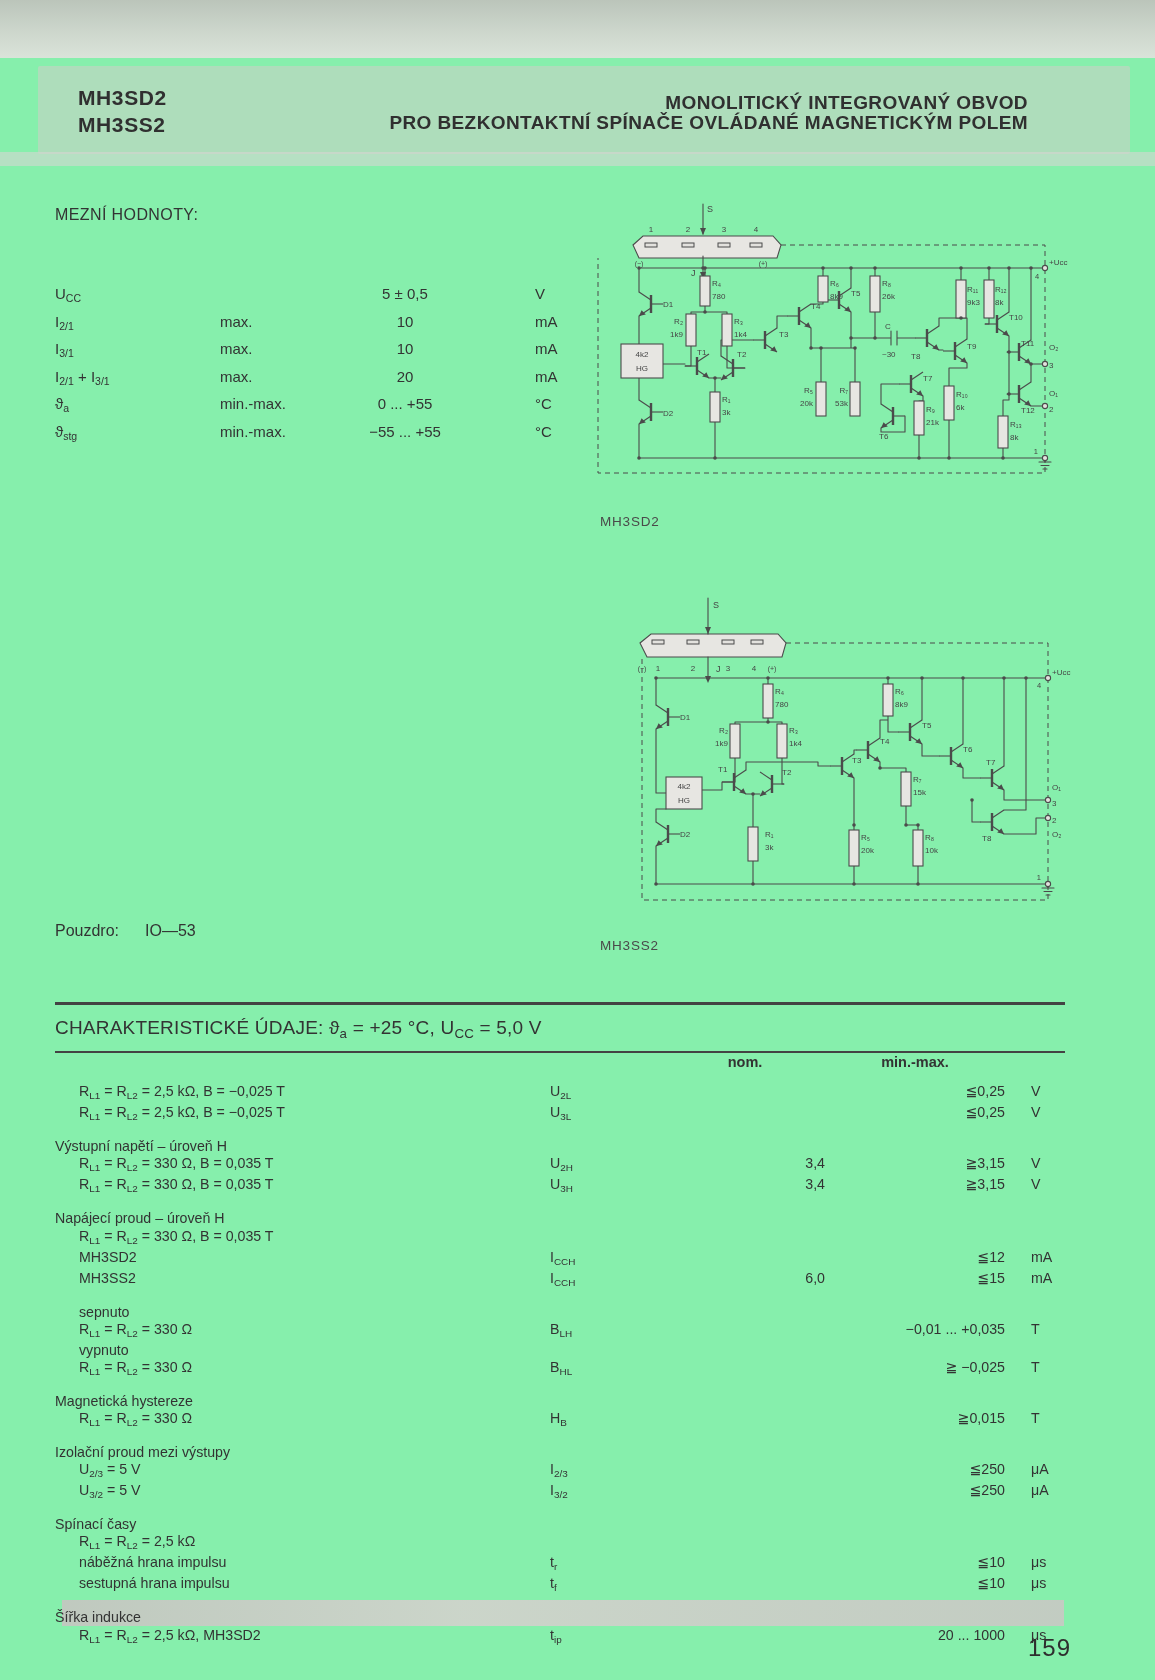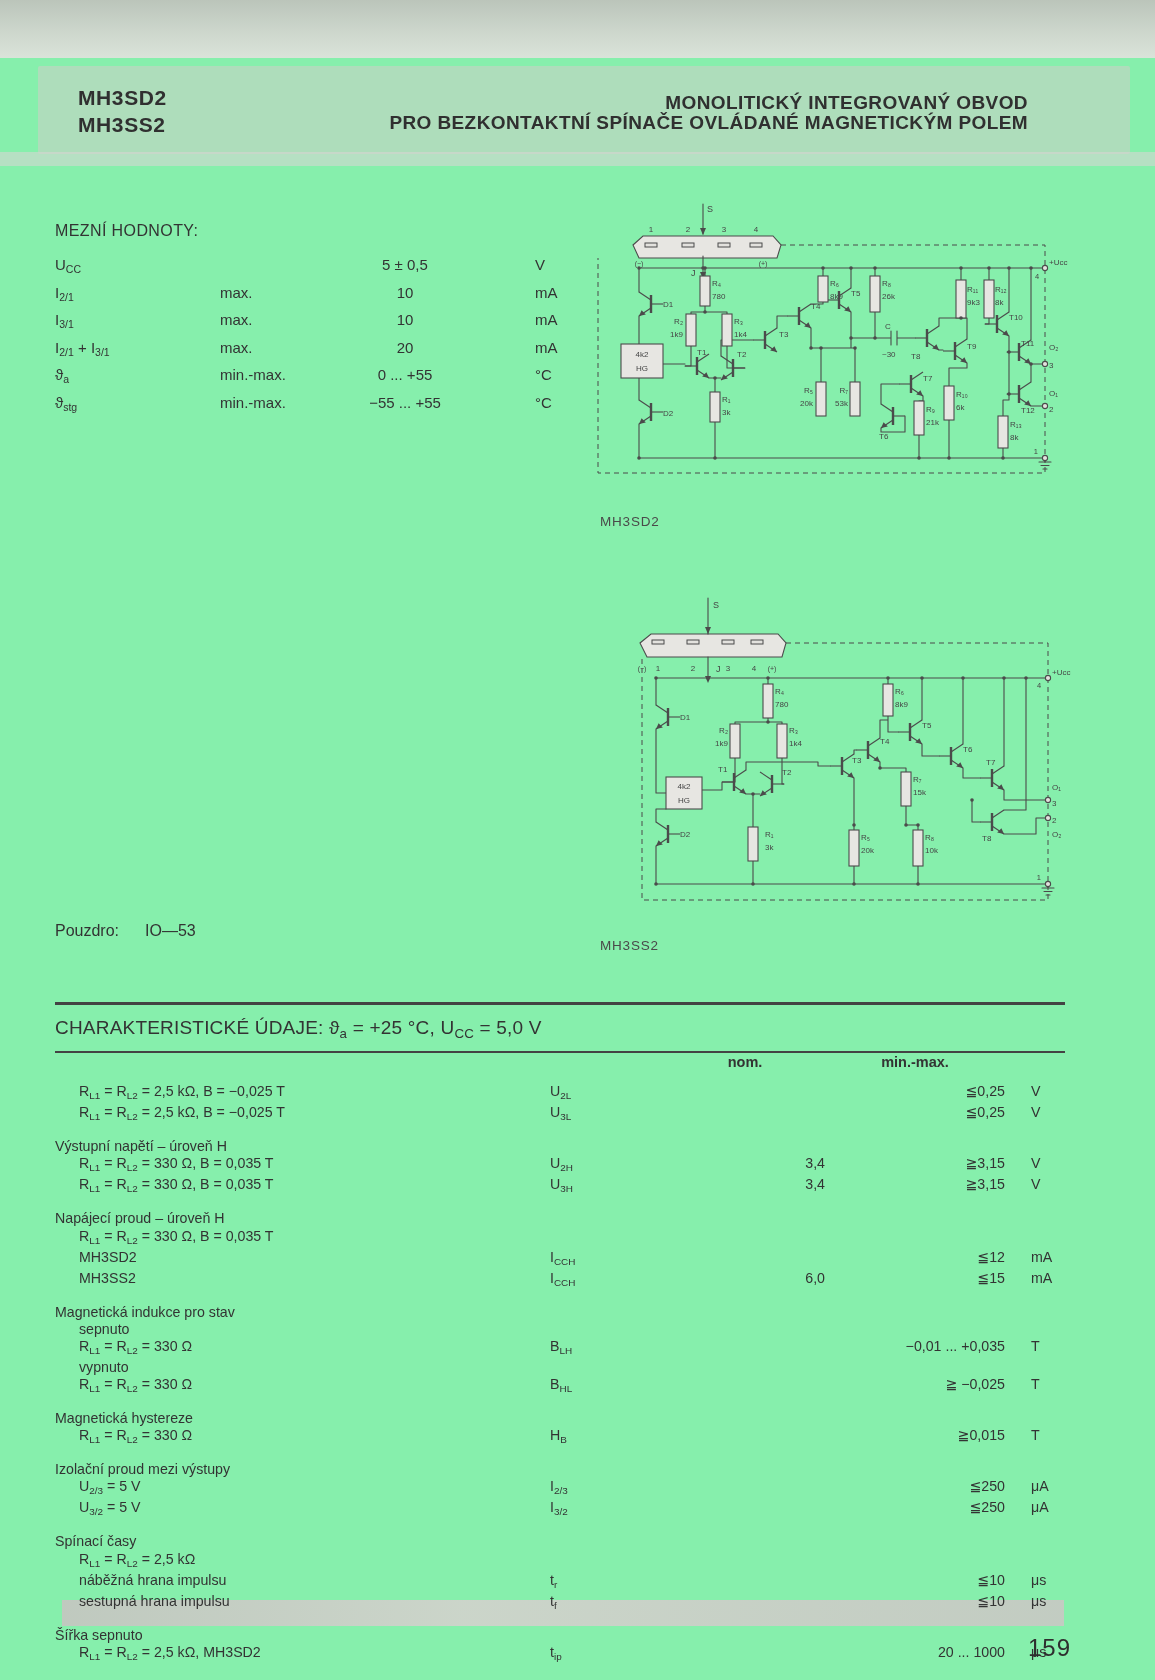--- a/index.html
+++ b/index.html
@@ -13,26 +13,26 @@
   .band-bottom{left:62px;top:1600px;width:1002px;height:26px;
     background:linear-gradient(90deg,#c6c5c1,#d3d2cd 40%,#c9c8c4);opacity:.9;}
 
   .partno{position:absolute;left:78px;font-size:21px;font-weight:bold;letter-spacing:.6px;color:#303030;}
   #part1{top:86px;} #part2{top:113px;}
   .doctitle{position:absolute;right:127px;width:760px;text-align:right;font-size:19px;font-weight:bold;
     letter-spacing:.4px;color:#303030;}
   #title1{top:92px;} #title2{top:112px;}
 
   
-  #limits{position:absolute;left:55px;top:222px;width:540px;}
+  #limits{position:absolute;left:55px;top:206px;width:540px;}
   #limits .ltitle{font-size:16px;letter-spacing:.4px;color:#333;}
   #limits .lrows{margin-top:16px;}
   .lrow{display:grid;grid-template-columns:165px 110px 150px 95px;height:27.5px;align-items:baseline;
     font-size:15px;color:#333;}
-  .l-val{text-align:center;}
+  .l-val{text-align:center;margin-top:45px;}
   .l-unit{padding-left:55px;}
   sub{font-size:.7em;vertical-align:-0.28em;}
 
   
   .schematic{position:absolute;color:#4b4b4b;}
   #sch1{left:593px;top:196px;}
   #sch2{left:596px;top:582px;}
   .schematic svg{display:block;}
   .schematic text{fill:#454545;font-family:"Liberation Sans",sans-serif;}
   .w{stroke:currentColor;stroke-width:1.1;fill:none;stroke-linecap:round;stroke-linejoin:round;}
@@ -500,23 +500,20 @@
           <div class="crow">
             <div class="c-cond indent">MH3SS2</div>
             <div class="c-sym">I<sub>CCH</sub></div>
             <div class="c-nom">6,0</div>
             <div class="c-mm">≦15</div>
             <div class="c-unit">mA</div>
           </div>
         </div>
         <div class="cgroup">
           <div class="crow">
-            <div class="c-cond">Magnetická indukce pro stav</div>
-          </div>
-          <div class="crow">
             <div class="c-cond indent">sepnuto</div>
             <div class="c-sym"></div>
             <div class="c-nom"></div>
             <div class="c-mm"></div>
             <div class="c-unit"></div>
           </div>
           <div class="crow">
             <div class="c-cond indent">R<sub>L1</sub> = R<sub>L2</sub> = 330 Ω</div>
             <div class="c-sym">B<sub>LH</sub></div>
             <div class="c-nom"></div>
@@ -590,21 +587,21 @@
           <div class="crow">
             <div class="c-cond indent">sestupná hrana impulsu</div>
             <div class="c-sym">t<sub>f</sub></div>
             <div class="c-nom"></div>
             <div class="c-mm">≦10</div>
             <div class="c-unit">μs</div>
           </div>
         </div>
         <div class="cgroup">
           <div class="crow">
-            <div class="c-cond">Šířka sepnuto</div>
+            <div class="c-cond">Šířka indukce</div>
           </div>
           <div class="crow">
             <div class="c-cond indent">R<sub>L1</sub> = R<sub>L2</sub> = 2,5 kΩ, MH3SD2</div>
             <div class="c-sym">t<sub>ip</sub></div>
             <div class="c-nom"></div>
             <div class="c-mm">20 ... 1000</div>
             <div class="c-unit">μs</div>
           </div>
         </div>
       </div>

